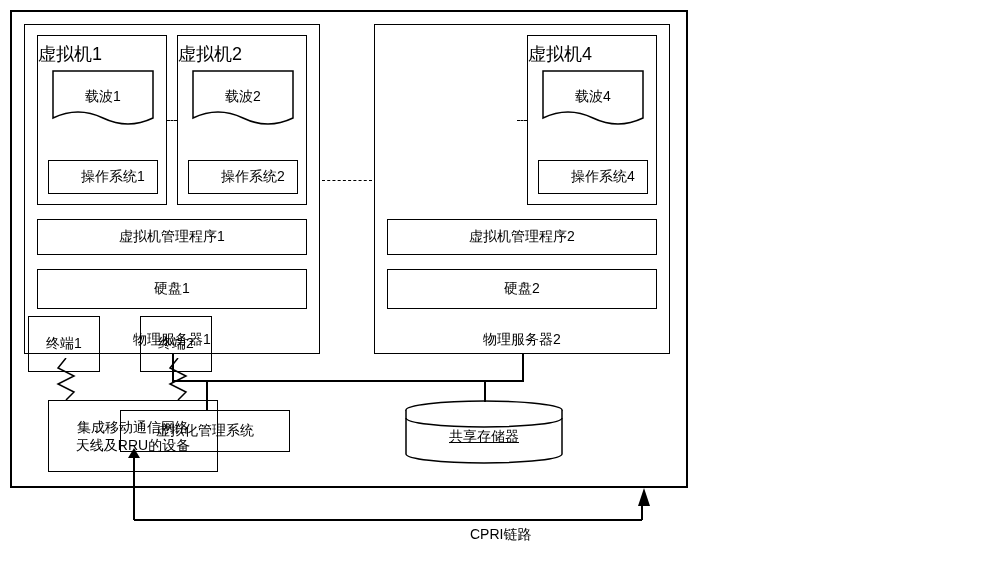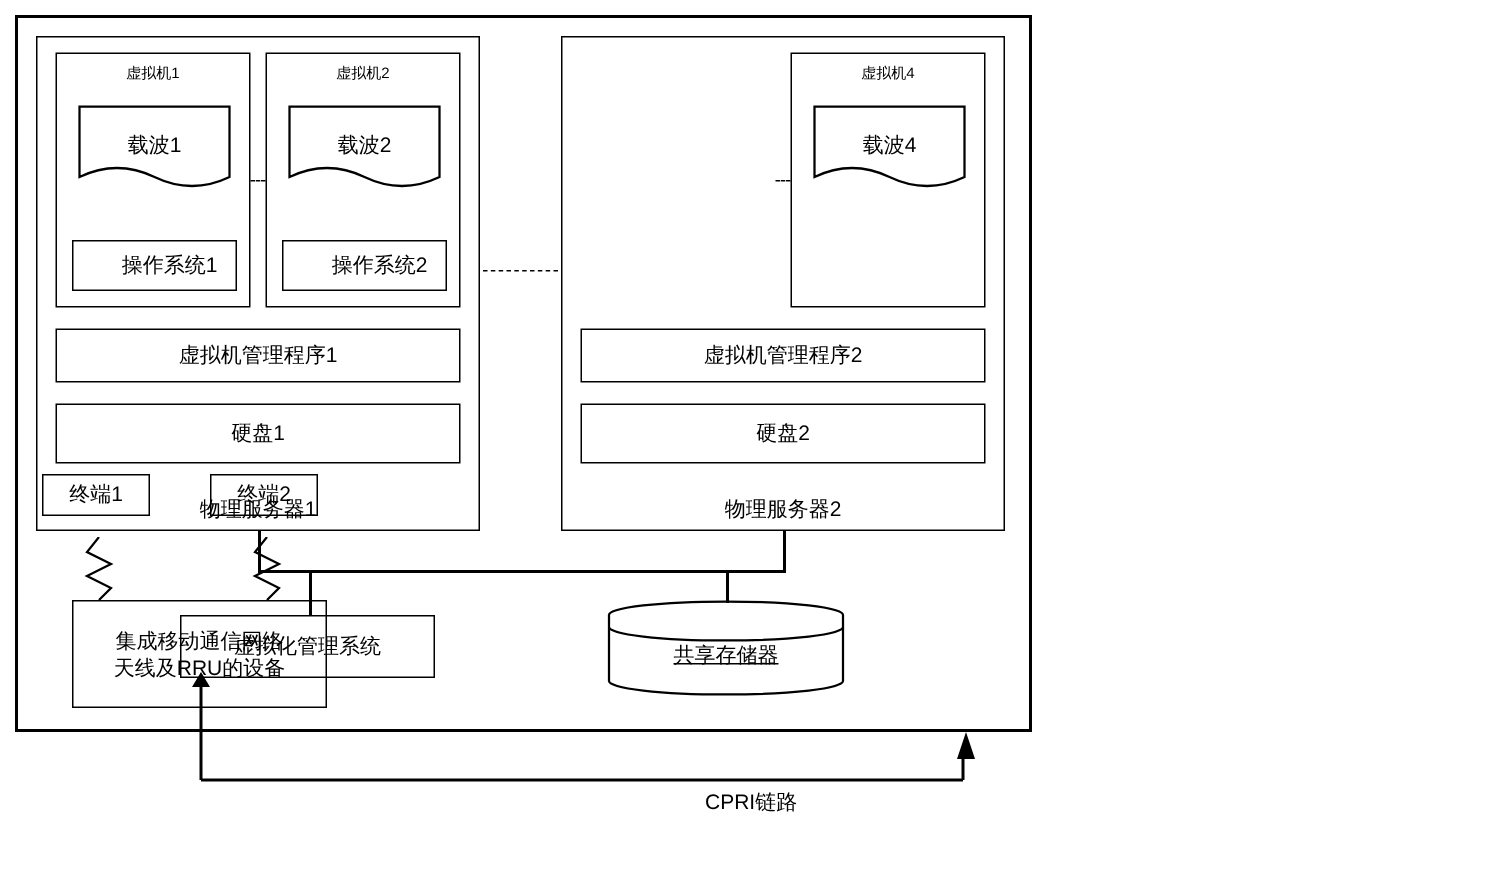--- a/index.html
+++ b/index.html
@@ -38,23 +38,22 @@
   
   .vm {
     position: absolute;
     border: 1.5px solid #000;
     width: 130px; height: 170px;
     top: 10px;
   }
   .vmA { left: 12px; }
   .vmB { left: 152px; }
   .vm-title {
-    text-align: center;
     padding-top: 6px;
-    font-size: 10px;
+    font-size: 18px;
   }
   
   .doc {
     position: absolute;
     left: 14px; top: 34px;
     width: 102px; height: 60px;
   }
   .doc svg { position:absolute; left:0; top:0; }
   .doc-label {
     position:absolute; left:0; top:18px; width:100%;
@@ -100,21 +99,21 @@
     width:160px; height:64px;
   }
   .cyl svg { position:absolute; left:0; top:0; }
   .cyl-label {
     position:absolute; left:0; top:28px; width:100%;
     text-align:center; font-size:14px;text-decoration:underline;
   }
   
   .term {
     position:absolute;
-    width:72px; height:28px;
+    width:72px; height:56px;
     border:1.5px solid #000;
     display:flex; align-items:center; justify-content:center;
   }
   .term1 { left:18px; top:306px; }
   .term2 { left:130px; top:306px; }
   
   .rru {
     position:absolute;
     left:38px; top:390px;
     width:170px; height:72px;
@@ -204,20 +203,21 @@
 
 
       <div class="vm vmB">
         <div class="vm-title">虚拟机4</div>
         <div class="doc">
           <svg width="102" height="60">
               <path d="M1 1 H101 V48 Q76 60 51 48 Q26 36 1 48 Z" fill="#fff" stroke="#000" stroke-width="1.5"></path>
             </svg>
           <div class="doc-label">载波4</div>
         </div>
+        <div class="os">操作系统4</div>
       </div>
       <div class="dash" style="left:142px; top:95px; width:10px;"></div>
       <div class="hyper">虚拟机管理程序2</div>
       <div class="disk">硬盘2</div>
       <div class="ps-label">物理服务器2</div>
     </div>
 
     <div class="vmgr">虚拟化管理系统</div>
 
     <div class="cyl">

